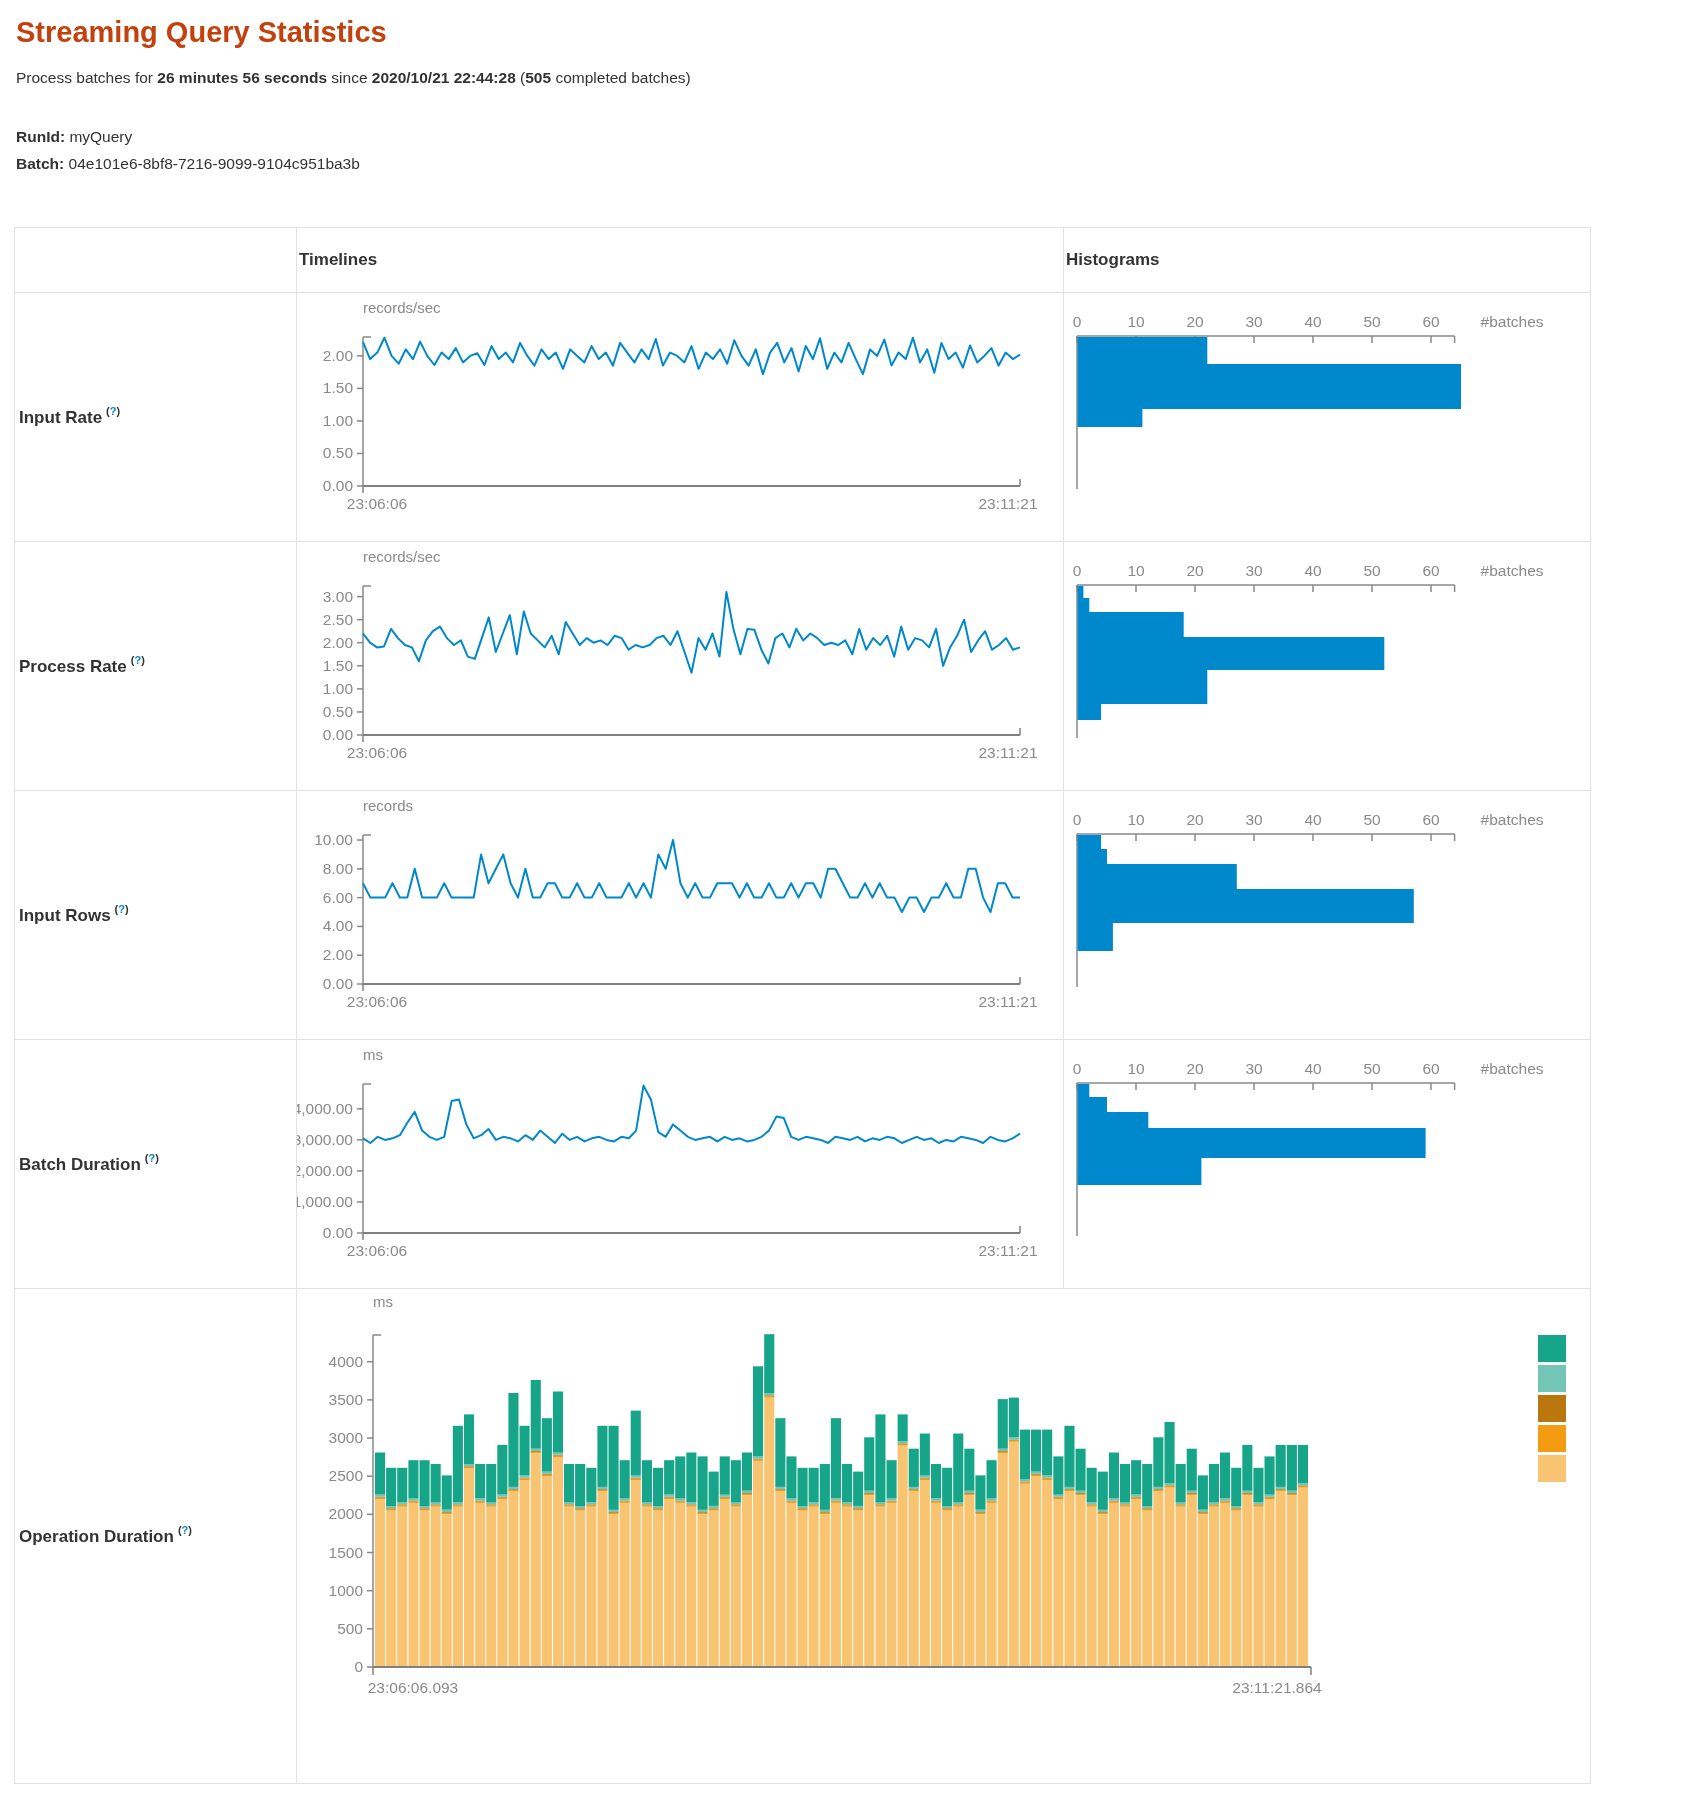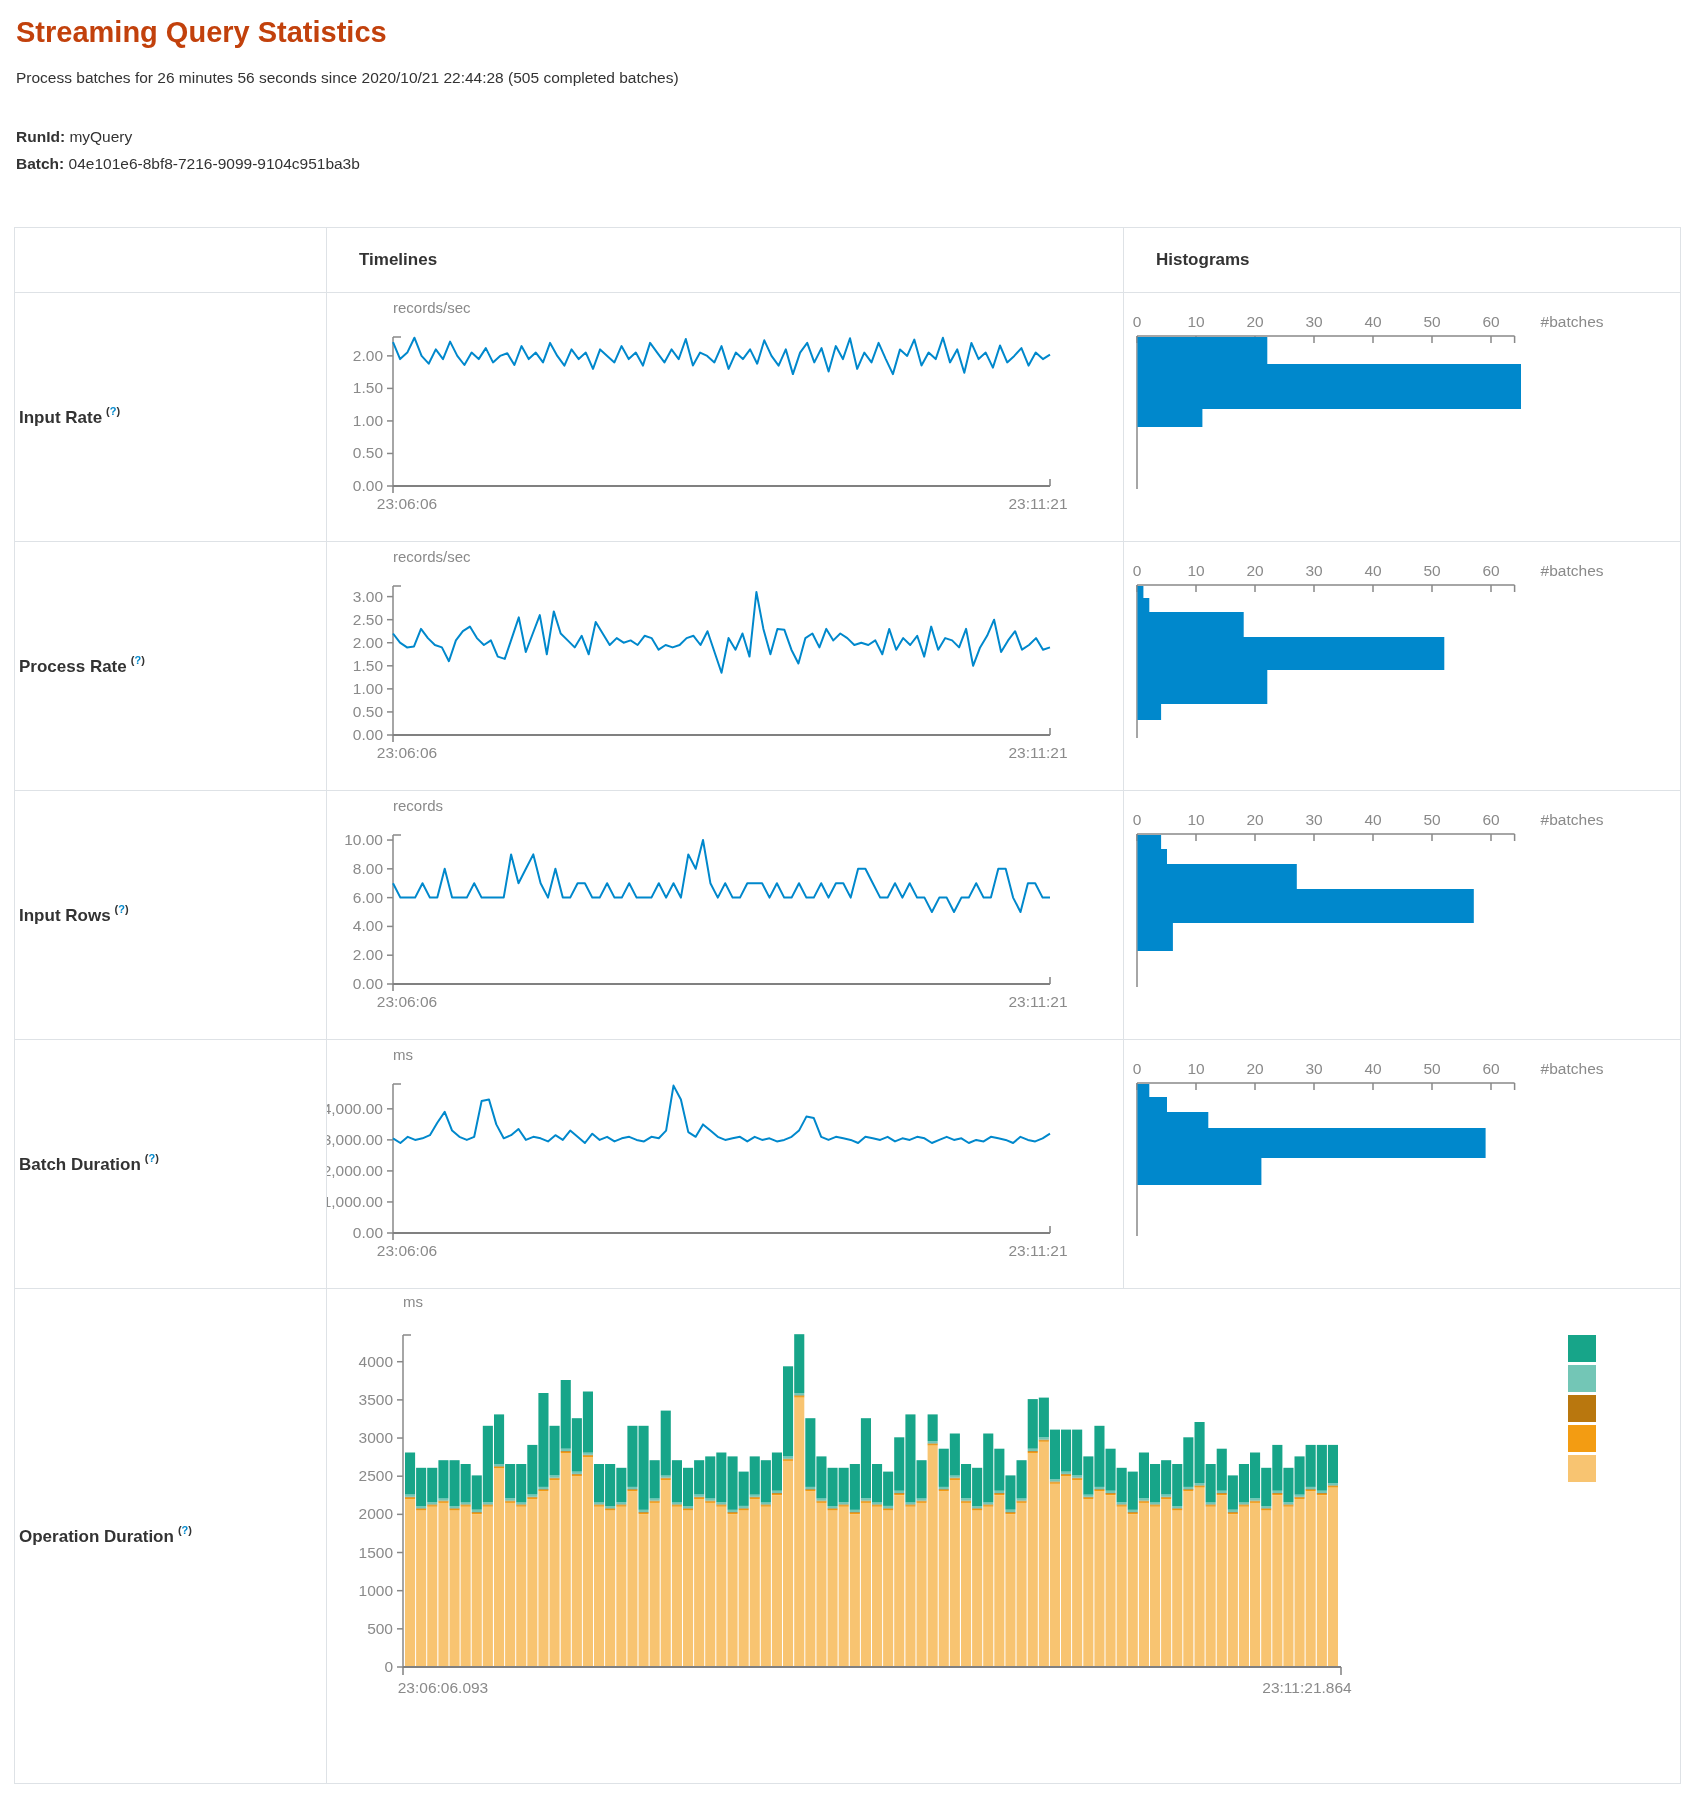--- a/index.html
+++ b/index.html
@@ -1,27 +1,27 @@
 <!DOCTYPE html>
 <html><head>
 <meta charset="utf-8">
 <style>
   html,body{margin:0;padding:0;background:#fff;}
   body{width:1693px;height:1820px;overflow:hidden;font-family:"Liberation Sans",sans-serif;color:#333;}
   .page-title{font-size:29px;font-weight:700;color:#c2410c;margin:16px 0 0 16px;}
   .subtitle{font-size:15.5px;margin:20px 0 0 16px;color:#333;}
-  .subtitle b{font-weight:400;}
+  .subtitle b{font-weight:700;}
   .meta{font-size:15.5px;line-height:27px;margin:36px 0 0 16px;}
   .meta b{font-weight:700;}
   table.stats{border-collapse:collapse;table-layout:fixed;margin:50px 0 0 14px;width:1564px;}
   table.stats th, table.stats td{border:1px solid #dee2e6;}
   th.col-label{width:278px;}
   th.col-time{width:763px;}
   th.col-hist{width:523px;}
-  thead th{height:62px;text-align:left;padding-left:32px;font-size:17px;font-weight:700;color:#333;}
+  thead th{height:62px;text-align:left;padding-left:2px;font-size:17px;font-weight:700;color:#333;}
   td.rowlabel{padding-left:4px;font-weight:700;font-size:17px;vertical-align:middle;color:#333;}
   sup.help{font-size:11px;font-weight:700;position:relative;top:-1px;margin-left:4px;}
   sup.help .q{color:#0088cc;}
   td.chartcell{padding:0;vertical-align:top;height:248px;}
   td.bigcell{padding:0;vertical-align:top;height:494px;}
   .chart{line-height:0;}
   svg text{font-family:"Liberation Sans",sans-serif;}
 </style>
 </head>
 <body>

